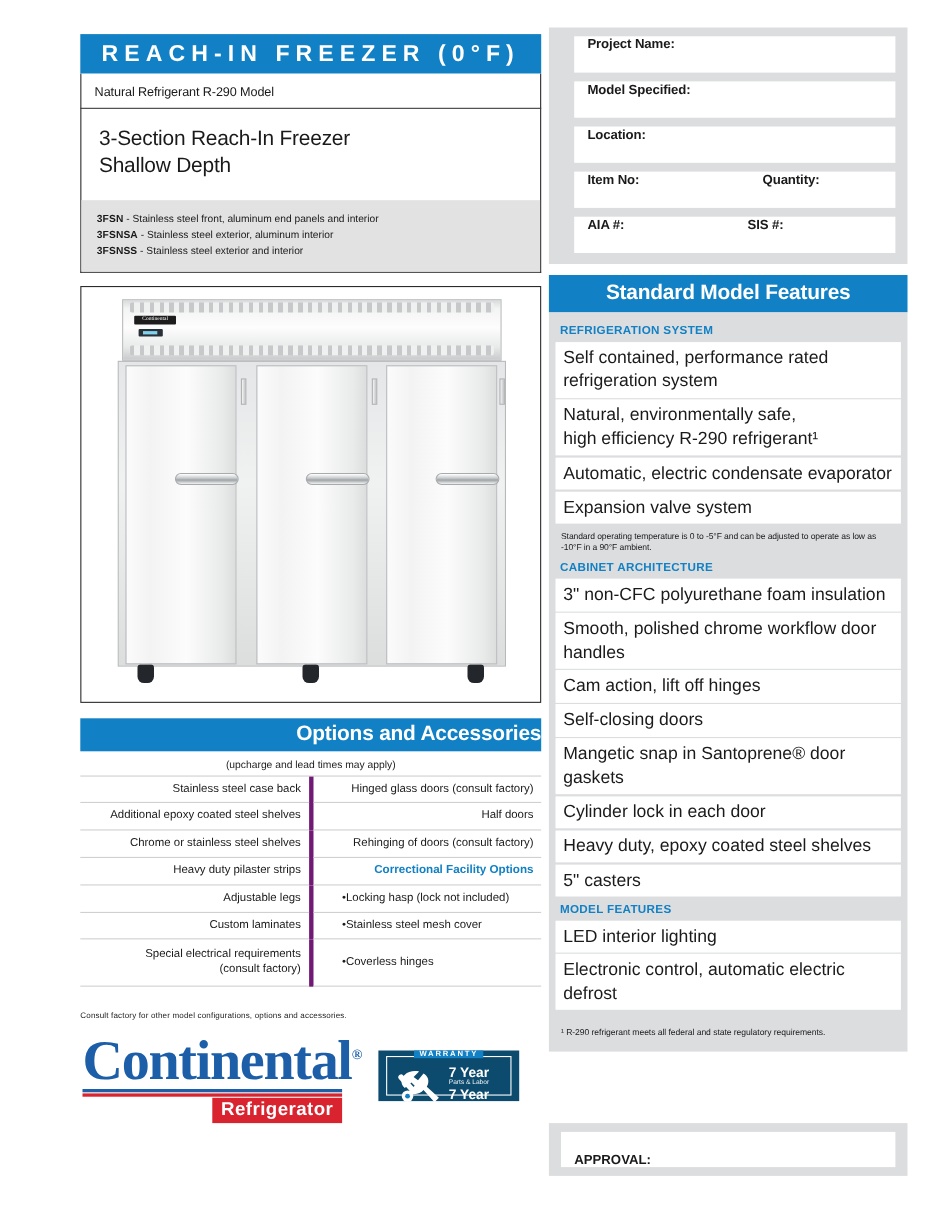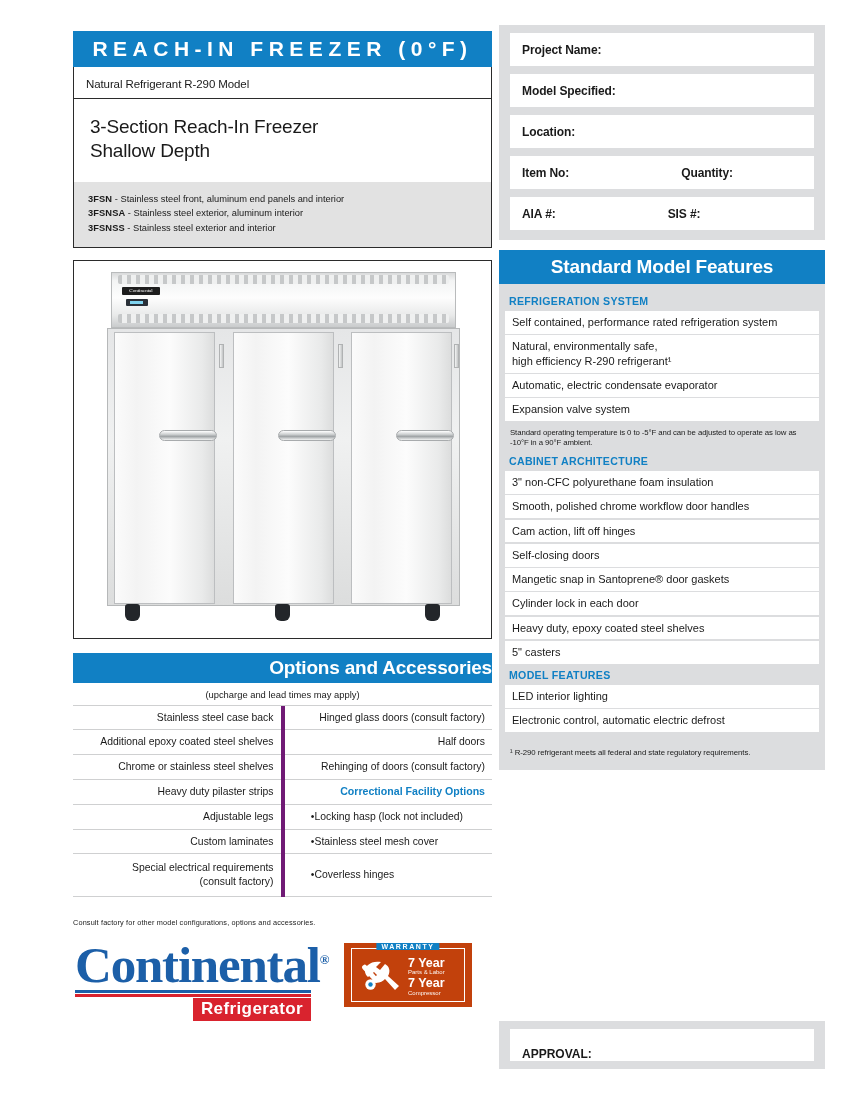--- a/index.html
+++ b/index.html
@@ -157,58 +157,58 @@
   }
   .logo-word sup { font-size: 13px; vertical-align: super; }
   .logo-rule1 { height: 3px; background: #1c5fa8; margin-top: 1px; width: 100%; }
   .logo-rule2 { height: 3px; background: #d9232e; margin-top: 1px; width: 100%; }
   .logo-refrig {
     margin-top: 1px; margin-left: 82px; background: #d9232e; color: #fff;
     font-size: 17px; font-weight: bold; letter-spacing: 0.4px;
     text-align: center; padding: 1px 8px 2px 8px; display: inline-block;
   }
   .warranty {
-    position: absolute; left: 271px; top: 2px; width: 128px; height: 64px;
-    background: #c2410c; padding: 5px 7px;
+    position: absolute; left: 271px; top: 14px; width: 128px; height: 46px;
+    background: #0c4a6e; padding: 5px 7px;
   }
   .warr-inner { border: 1.2px solid #ffffff; width: 100%; height: 100%; position: relative; }
   .warr-title {
     position: absolute; top: -6px; left: 50%; transform: translateX(-50%);
     background: #1180c4; color: #fff; font-size: 7px; font-weight: bold;
     letter-spacing: 1.6px; padding: 0 5px;
   }
   .warr-text { position: absolute; left: 56px; top: 8px; color: #fff; }
   .warr-y { font-size: 12.5px; font-weight: bold; line-height: 1; }
   .warr-s { font-size: 6px; line-height: 1.3; opacity: .95; }
   .warr-icon { position: absolute; left: 8px; top: 10px; width: 42px; height: 33px; }
 
   
   .right-col { position: absolute; left: 499px; top: 25px; width: 326px; }
 
   .spec-panel { background: #dcdddf; padding: 8px 11px 10px 11px; }
   .spec-field {
     background: #ffffff; height: 33px; margin-bottom: 8px;
-    display: flex; align-items: center; padding: 0 12px;
-    font-size: 12px; font-weight: bold; letter-spacing: -0.1px;
+    display: flex; align-items: flex-start; padding: 0 12px;
+    font-size: 12px; font-weight: bold; letter-spacing: -0.1px; margin-left: 12px;
   }
   .spec-field:last-child { margin-bottom: 0; }
   .spec-field .lab2 { margin-left: 112px; }
 
   .feat-band {
     margin-top: 10px; background: #1180c4; color: #fff;
     height: 34px; line-height: 34px; text-align: center;
     font-size: 19px; font-weight: bold; letter-spacing: -0.2px;
   }
   .feat-panel { background: #dcdddf; padding: 7px 6px 9px 6px; }
   .feat-head {
     color: #1180c4; font-weight: bold; font-size: 10.6px;
     letter-spacing: 0.3px; padding: 4px 4px 4px 4px;
   }
   .feat-item {
-    background: #ffffff; font-size: 11px; padding: 4px 6px 4px 7px;
+    background: #ffffff; font-size: 16px; padding: 4px 6px 4px 7px;
     margin-bottom: 1.5px; line-height: 1.34;
   }
   .feat-note {
     font-size: 7.8px; line-height: 1.38; padding: 5px 5px 2px 5px;
     letter-spacing: -0.1px;
   }
   .foot-note {
     font-size: 7.8px; padding: 14px 5px 4px 5px; letter-spacing: -0.05px;
   }
 

